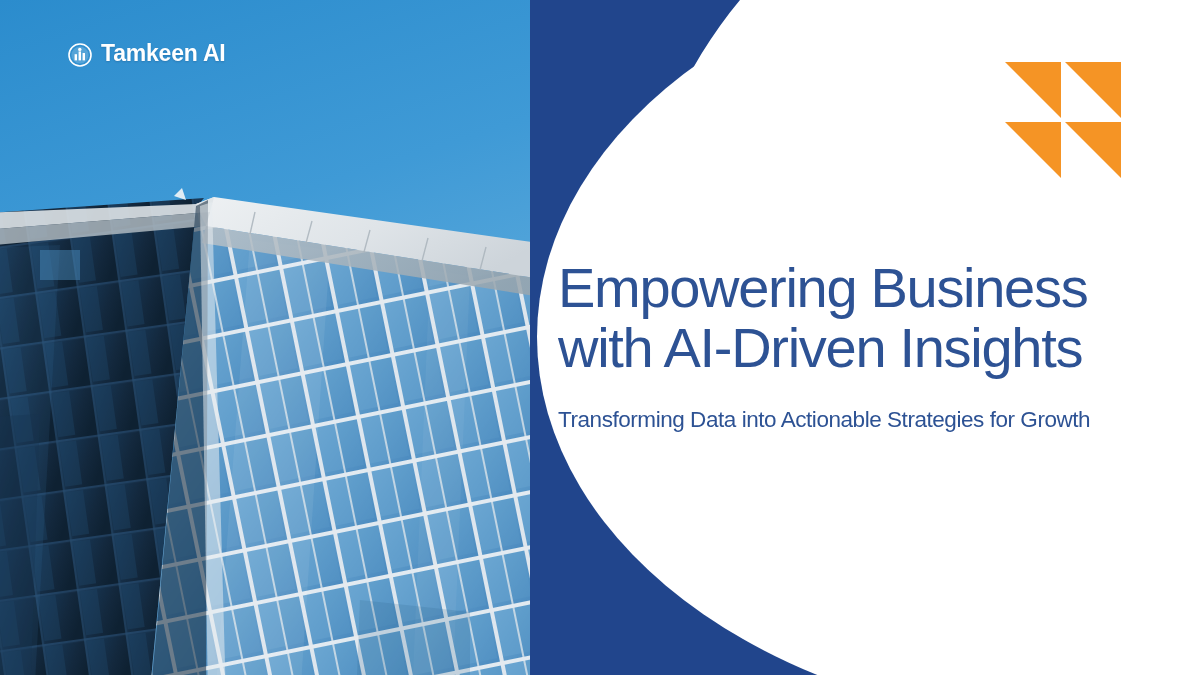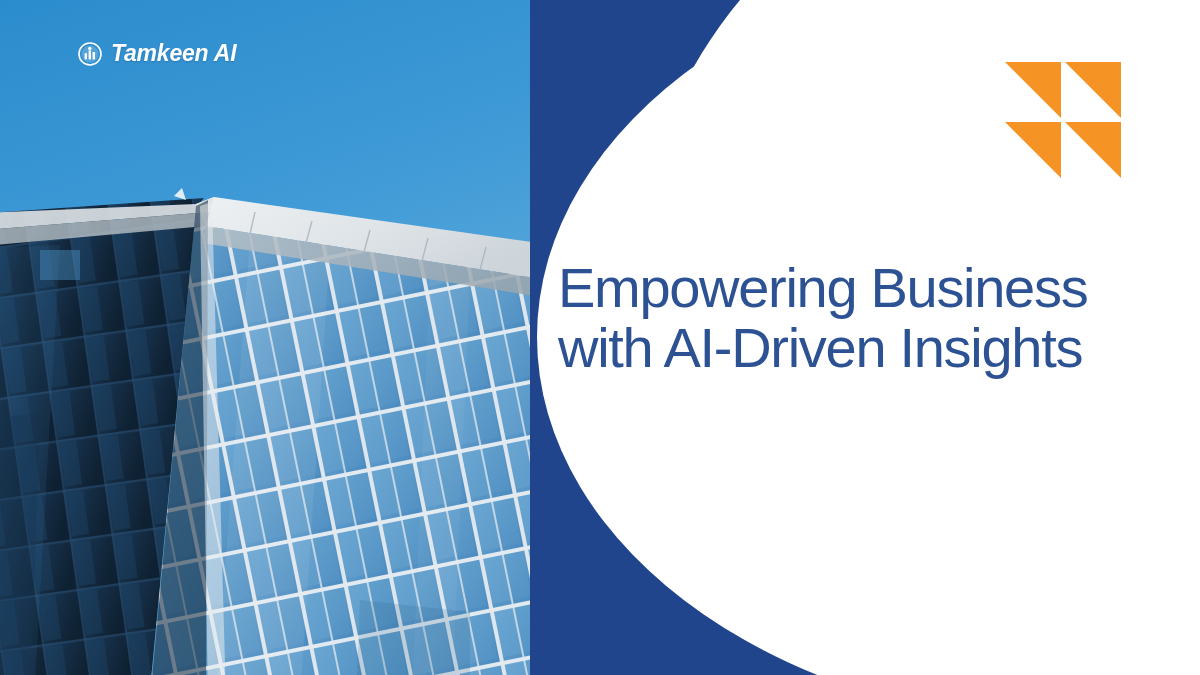--- a/index.html
+++ b/index.html
@@ -20,24 +20,23 @@
   
   .photo-panel{
     position:absolute; left:0; top:0;
     width:530px; height:675px;
     overflow:hidden;
     background:linear-gradient(180deg,#2f8fd0 0%,#3f9ad6 38%,#57a6dc 62%,#6cb0de 100%);
   }
   .photo-svg{ position:absolute; left:0; top:0; width:530px; height:675px; display:block; }
 
   .brand{
-    position:absolute; left:78px; top:40px;
-    display:flex; align-items:center; gap:9px;
+    position:absolute; left:68px; top:40px;
+    display:flex; align-items:flex-end; gap:9px;
     z-index:6;
-    font-style:italic;
   }
   .brand-mark{
     width:24px; height:24px; position:relative; display:block;
   }
   .brand-name{
     color:#ffffff;
     font-size:23px;
     font-weight:bold;
     letter-spacing:-0.2px;
     white-space:nowrap;
@@ -212,17 +211,18 @@
         <polygon points="0,0 56,0 56,56" fill="#f59425"></polygon>
         <polygon points="60,0 116,0 116,56" fill="#f59425"></polygon>
         <polygon points="0,60 56,60 56,116" fill="#f59425"></polygon>
         <polygon points="60,60 116,60 116,116" fill="#f59425"></polygon>
       </svg>
     </span>
 
     <div class="headline-block">
       <h1 class="headline">Empowering Business
 with AI-Driven Insights</h1>
+      <p class="subhead">Transforming Data into Actionable Strategies for Growth</p>
     </div>
 
   </div>
 
 </div>
 
 </body></html>

